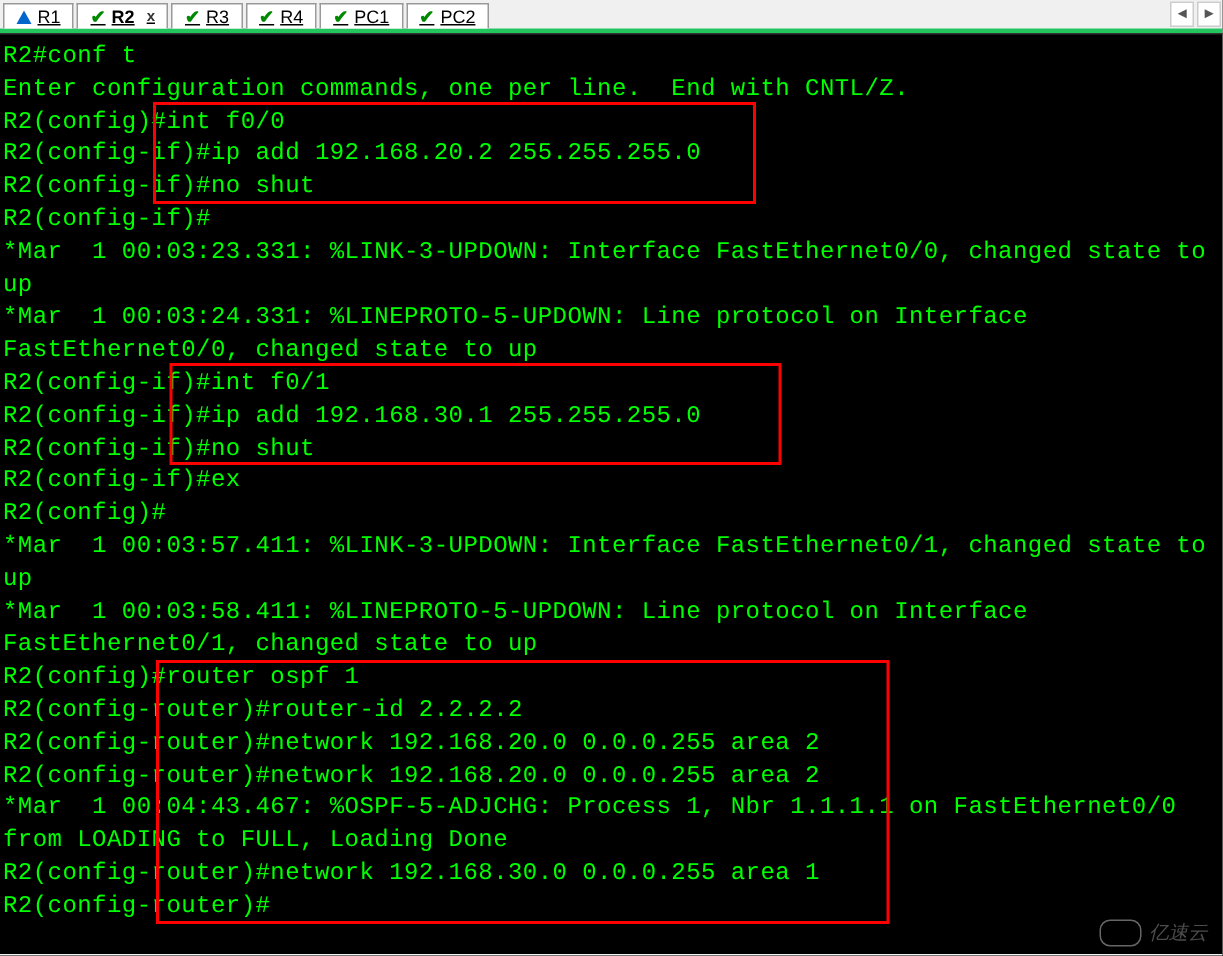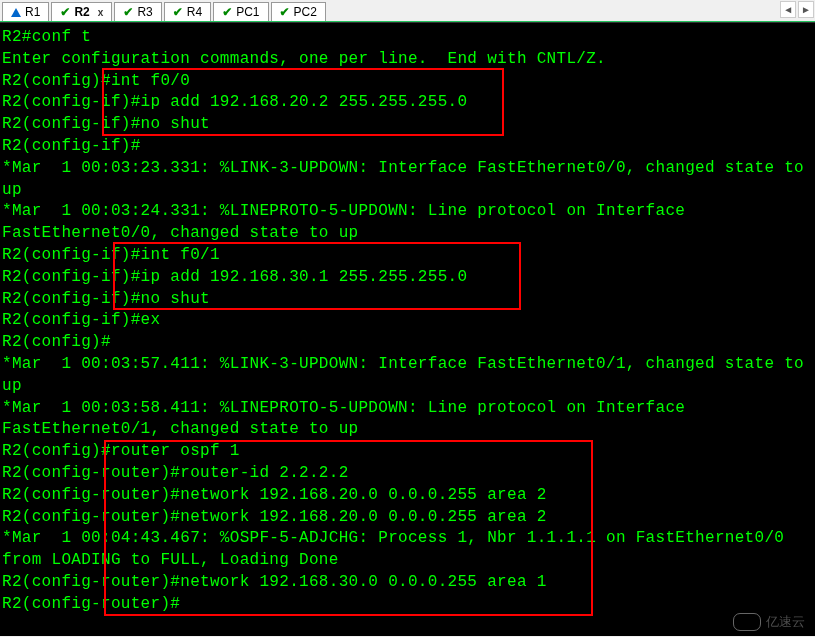--- a/index.html
+++ b/index.html
@@ -7,24 +7,25 @@
       width: 815px;
       height: 637px;
       background: #f0f0f0;
       font-family: Arial, sans-serif;
       overflow: hidden;
       position: relative;
     }
     .tab-bar {
       height: 22px;
       background: #f0f0f0;
-      border-bottom: 1px solid #22c55e;
+      border-bottom: 3px solid #22c55e;
       display: flex;
       align-items: stretch;
       padding-left: 2px;
+      text-decoration: underline;
     }
     .tab {
       display: flex;
       align-items: center;
       padding: 0 8px;
       border: 1px solid #999;
       border-bottom: none;
       background: #fff;
       font-size: 12px;
       cursor: pointer;
@@ -77,20 +78,21 @@
     .watermark {
       position: absolute;
       right: 10px;
       bottom: 6px;
       color: #666;
       font-size: 13px;
       display: flex;
       align-items: center;
       gap: 5px;
       opacity: 0.75;
+      font-style: italic;
     }
     .watermark .logo {
       width: 28px; height: 18px;
       border: 1px solid #888;
       border-radius: 7px;
       position: relative;
     }
     .checkmark { color: #008800; font-weight: bold; }
     .warn-tri { 
       width: 0; height: 0; 

